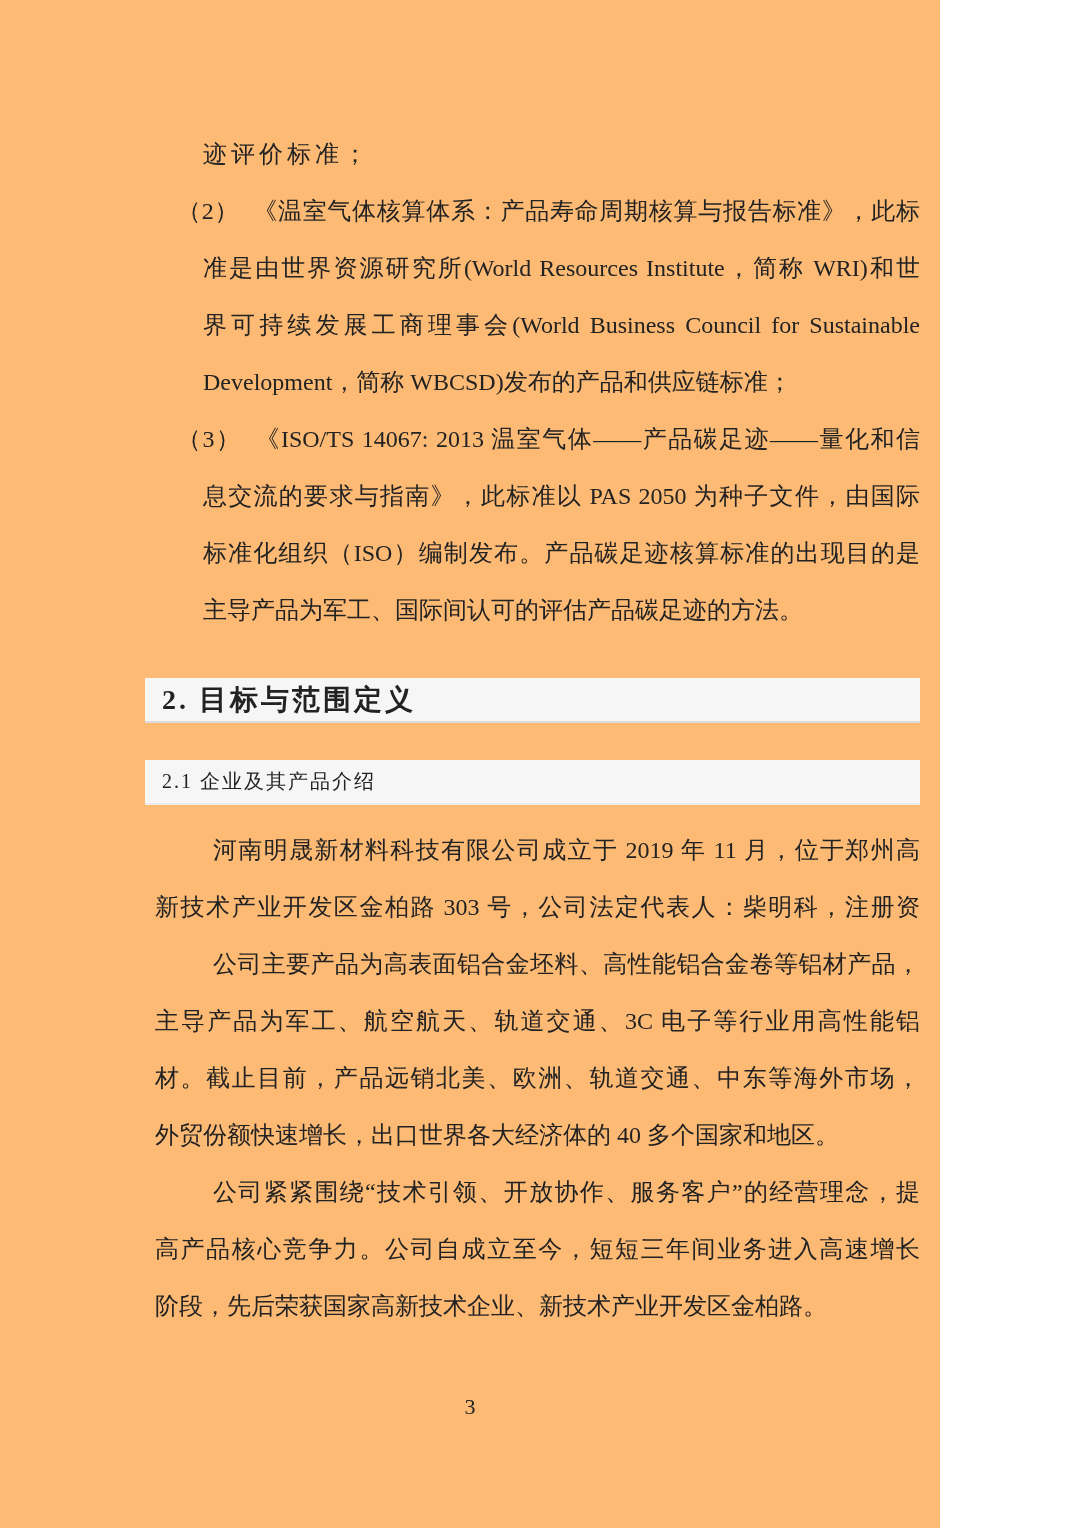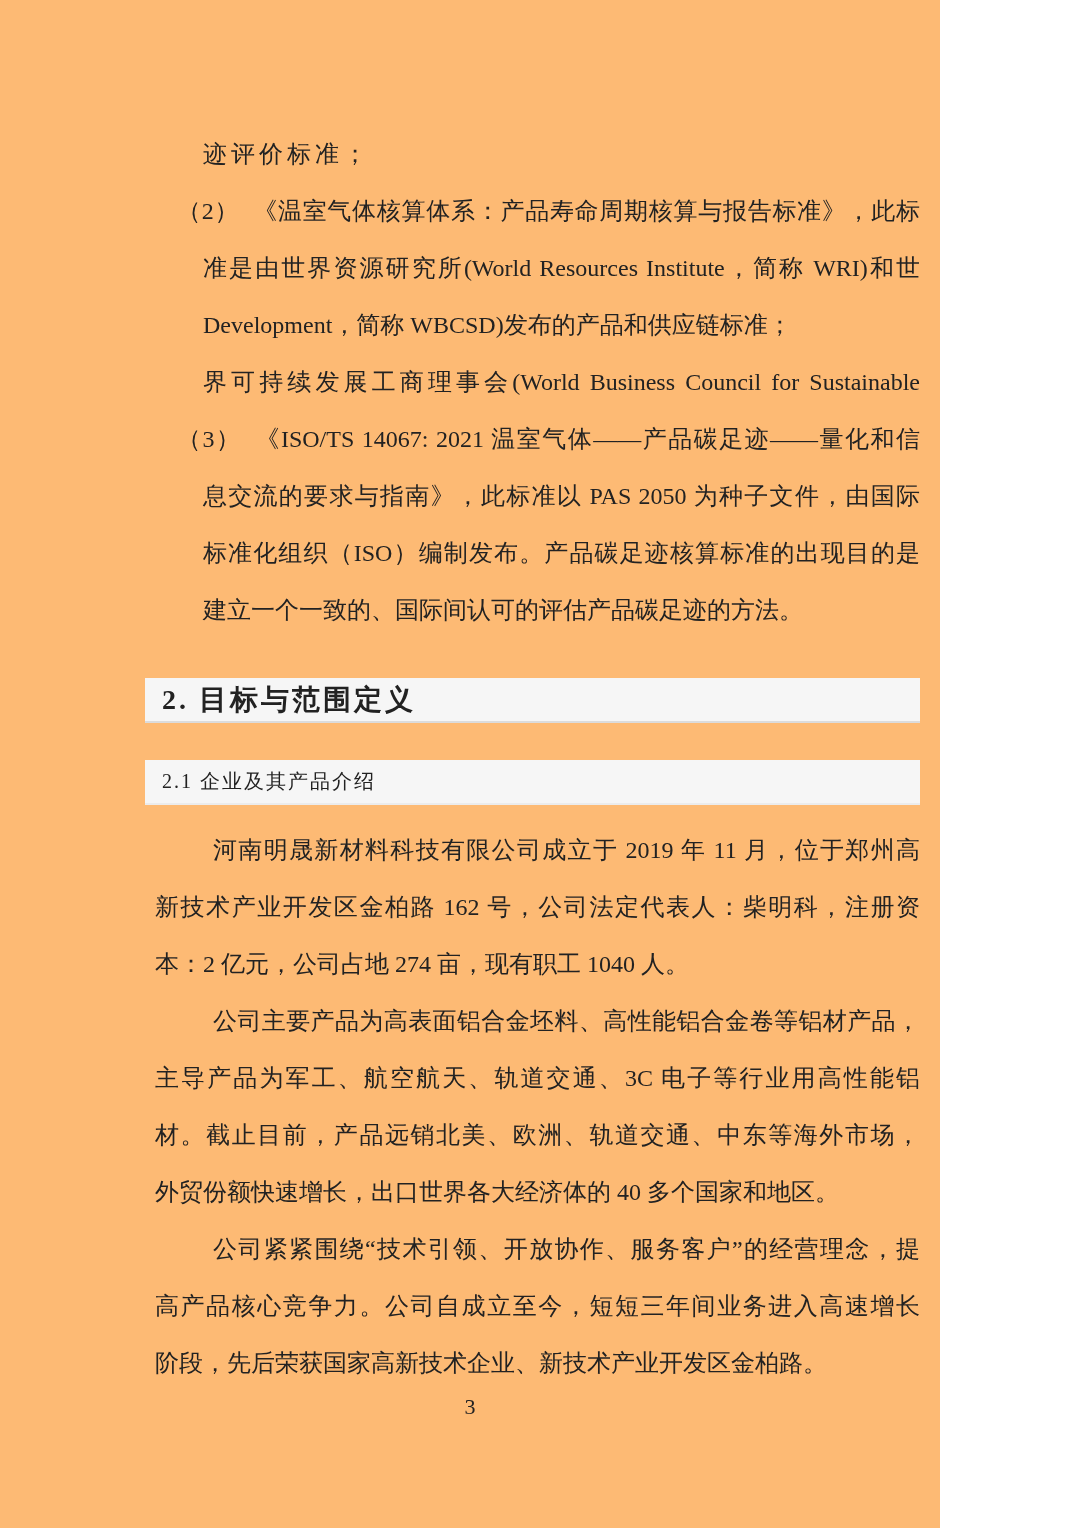--- a/index.html
+++ b/index.html
@@ -45,43 +45,42 @@
 
 <div class="page">
 
   <div class="block list-block">
     <div class="line l-cont spaced">迹评价标准；</div>
 
     <div class="line l-marker just">
       <span class="marker">（2）</span><span>《温室气体核算体系：产品寿命周期核算与报告标准》，此标</span>
     </div>
     <div class="line l-cont just">准是由世界资源研究所(World Resources Institute，简称 WRI)和世</div>
+    <div class="line l-cont just">界可持续发展工商理事会(World Business Council for Sustainable</div>
     <div class="line l-cont">Development，简称 WBCSD)发布的产品和供应链标准；</div>
-    <div class="line l-cont just">界可持续发展工商理事会(World Business Council for Sustainable</div>
 
     <div class="line l-marker just">
-      <span class="marker">（3）</span><span>《ISO/TS 14067: 2021 温室气体——产品碳足迹——量化和信</span>
+      <span class="marker">（3）</span><span>《ISO/TS 14067: 2013 温室气体——产品碳足迹——量化和信</span>
     </div>
     <div class="line l-cont just">息交流的要求与指南》，此标准以 PAS 2050 为种子文件，由国际</div>
     <div class="line l-cont just">标准化组织（ISO）编制发布。产品碳足迹核算标准的出现目的是</div>
-    <div class="line l-cont">建立一个一致的、国际间认可的评估产品碳足迹的方法。</div>
+    <div class="line l-cont">主导产品为军工、国际间认可的评估产品碳足迹的方法。</div>
   </div>
 
   <div class="band band1">
     <span class="band-text">2. 目标与范围定义</span>
   </div>
 
   <div class="band band2">
     <span class="band-text">2.1 企业及其产品介绍</span>
   </div>
 
   <div class="block paras-block">
     <div class="line l-indent just">河南明晟新材料科技有限公司成立于 2019 年 11 月，位于郑州高</div>
-    <div class="line just">新技术产业开发区金柏路 162 号，公司法定代表人：柴明科，注册资</div>
-    <div class="line">本：2 亿元，公司占地 274 亩，现有职工 1040 人。</div>
+    <div class="line just">新技术产业开发区金柏路 303 号，公司法定代表人：柴明科，注册资</div>
 
     <div class="line l-indent just">公司主要产品为高表面铝合金坯料、高性能铝合金卷等铝材产品，</div>
     <div class="line just">主导产品为军工、航空航天、轨道交通、3C 电子等行业用高性能铝</div>
     <div class="line just">材。截止目前，产品远销北美、欧洲、轨道交通、中东等海外市场，</div>
     <div class="line">外贸份额快速增长，出口世界各大经济体的 40 多个国家和地区。</div>
 
     <div class="line l-indent just">公司紧紧围绕“技术引领、开放协作、服务客户”的经营理念，提</div>
     <div class="line just">高产品核心竞争力。公司自成立至今，短短三年间业务进入高速增长</div>
     <div class="line">阶段，先后荣获国家高新技术企业、新技术产业开发区金柏路。</div>
   </div>

